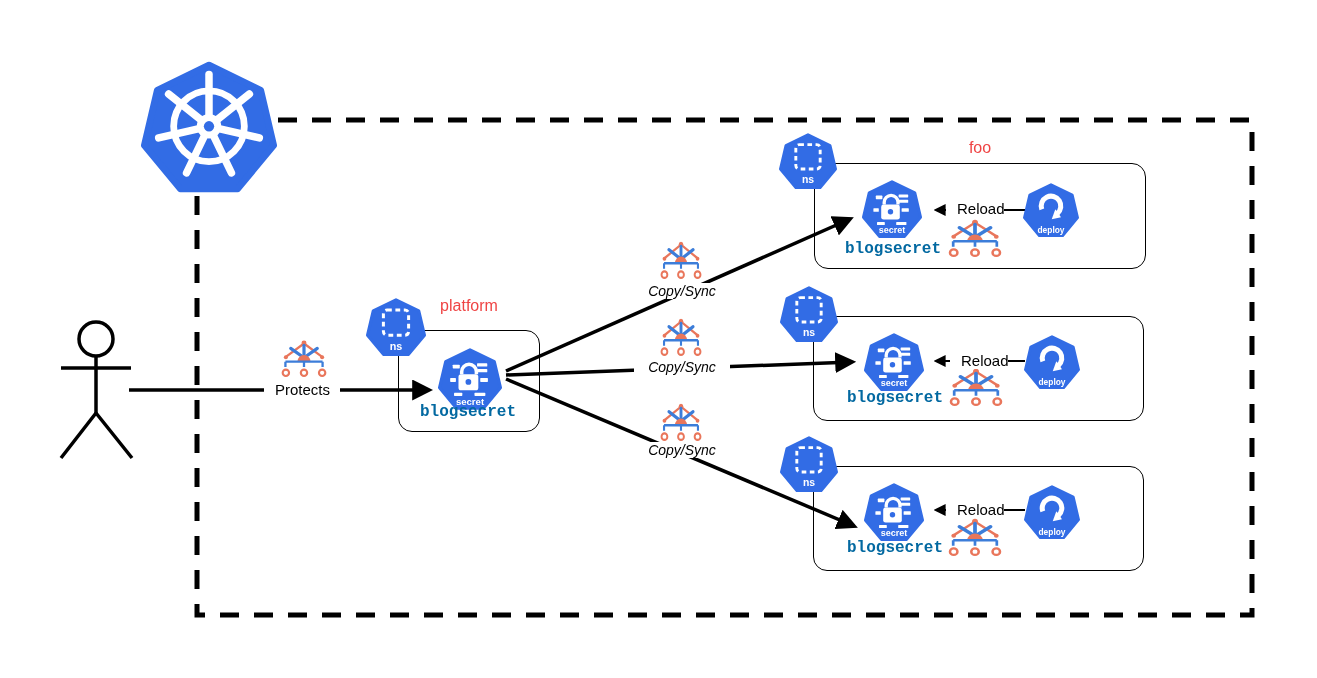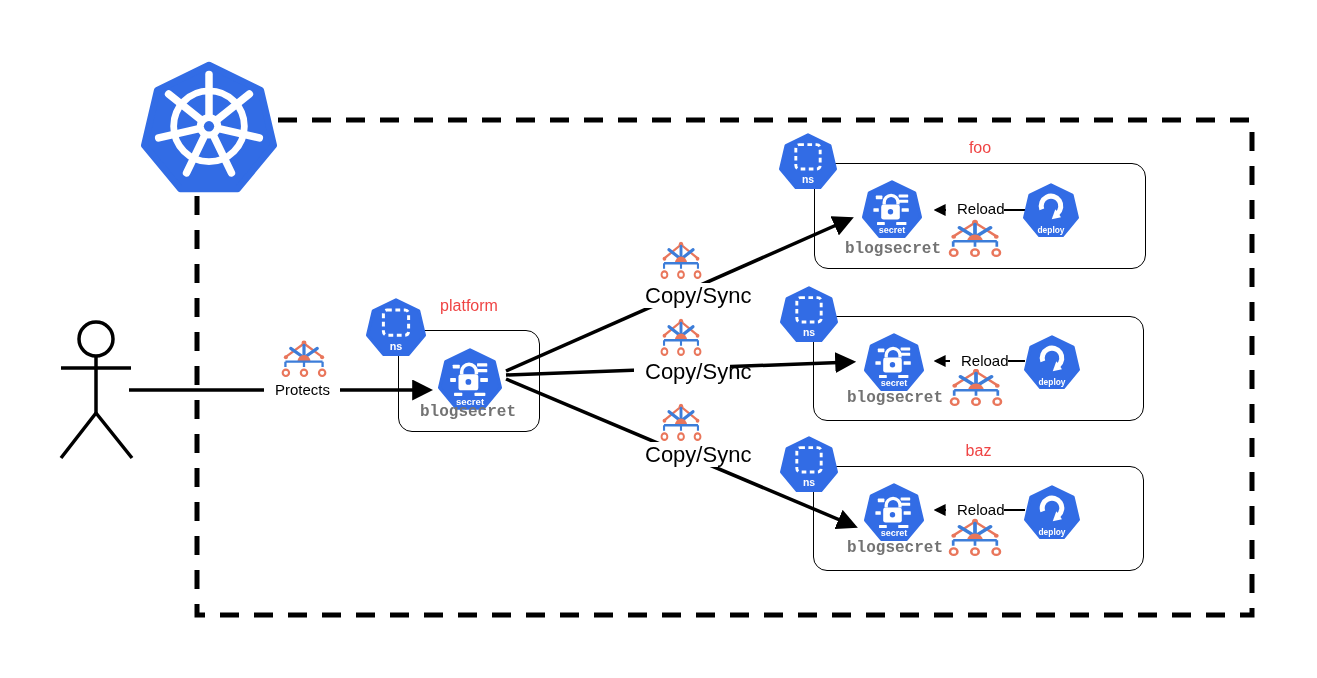--- a/index.html
+++ b/index.html
@@ -13,25 +13,25 @@
   .box {
     position:absolute; border:1.6px solid #000; border-radius:14px; background:transparent;
   }
   .box-label {
     position:absolute; text-align:center; font-size:16px; color:#ef4444; white-space:nowrap;
   }
   .edge-label {
     position:absolute; text-align:center; background:#ffffff; color:#000;
     font-size:15px; line-height:1.15; white-space:nowrap; padding:0 11px;
   }
-  .edge-label.big { font-size:22px; }
+  .edge-label.big { font-size:14px;font-style:italic; }
   .mono-label {
     position:absolute; text-align:center; white-space:nowrap;
     font-family:"Liberation Mono","DejaVu Sans Mono",monospace;
-    font-weight:bold; font-size:16px; color:#737373;
+    font-weight:bold; font-size:16px; color:#0369a1;
   }
   .hepta-label {
     fill:#fff; font-family:"Liberation Sans",sans-serif; font-weight:bold;
     text-anchor:middle;
   }
   .ns-square { fill:none; stroke:#fff; stroke-width:5; stroke-dasharray:8 6; }
 </style>
 </head>
 <body>
 
@@ -199,21 +199,20 @@
       <use href="#sym-ctrl"></use>
     </svg>
   <div class="edge-label" style="left:950px;top:352px;width:58px">Reload</div>
   <svg class="abs" style="left:1024px;top:335px;width:56px;height:56px" viewBox="0 0 100 100">
     <use href="#sym-hepta"></use>
     <use href="#sym-deploy-glyph"></use>
     <text class="hepta-label" x="50" y="89" font-size="15">deploy</text>
   </svg>
 
   <div class="box" style="left:813px;top:466px;width:331px;height:105px"></div>
-  <div class="box-label" style="left:813px;top:442px;width:331px">baz</div>
   <svg class="abs" style="left:780px;top:436px;width:58px;height:58px" viewBox="0 0 100 100">
     <use href="#sym-hepta"></use>
     <rect class="ns-square" x="29" y="20" width="42" height="42" rx="6"></rect>
     <text class="hepta-label" x="50" y="87" font-size="18">ns</text>
   </svg>
   <svg class="abs" style="left:864px;top:483px;width:60px;height:60px" viewBox="0 0 100 100">
     <use href="#sym-hepta"></use>
     <use href="#sym-secret-glyph"></use>
     <text class="hepta-label" x="50" y="89" font-size="15">secret</text>
   </svg>

